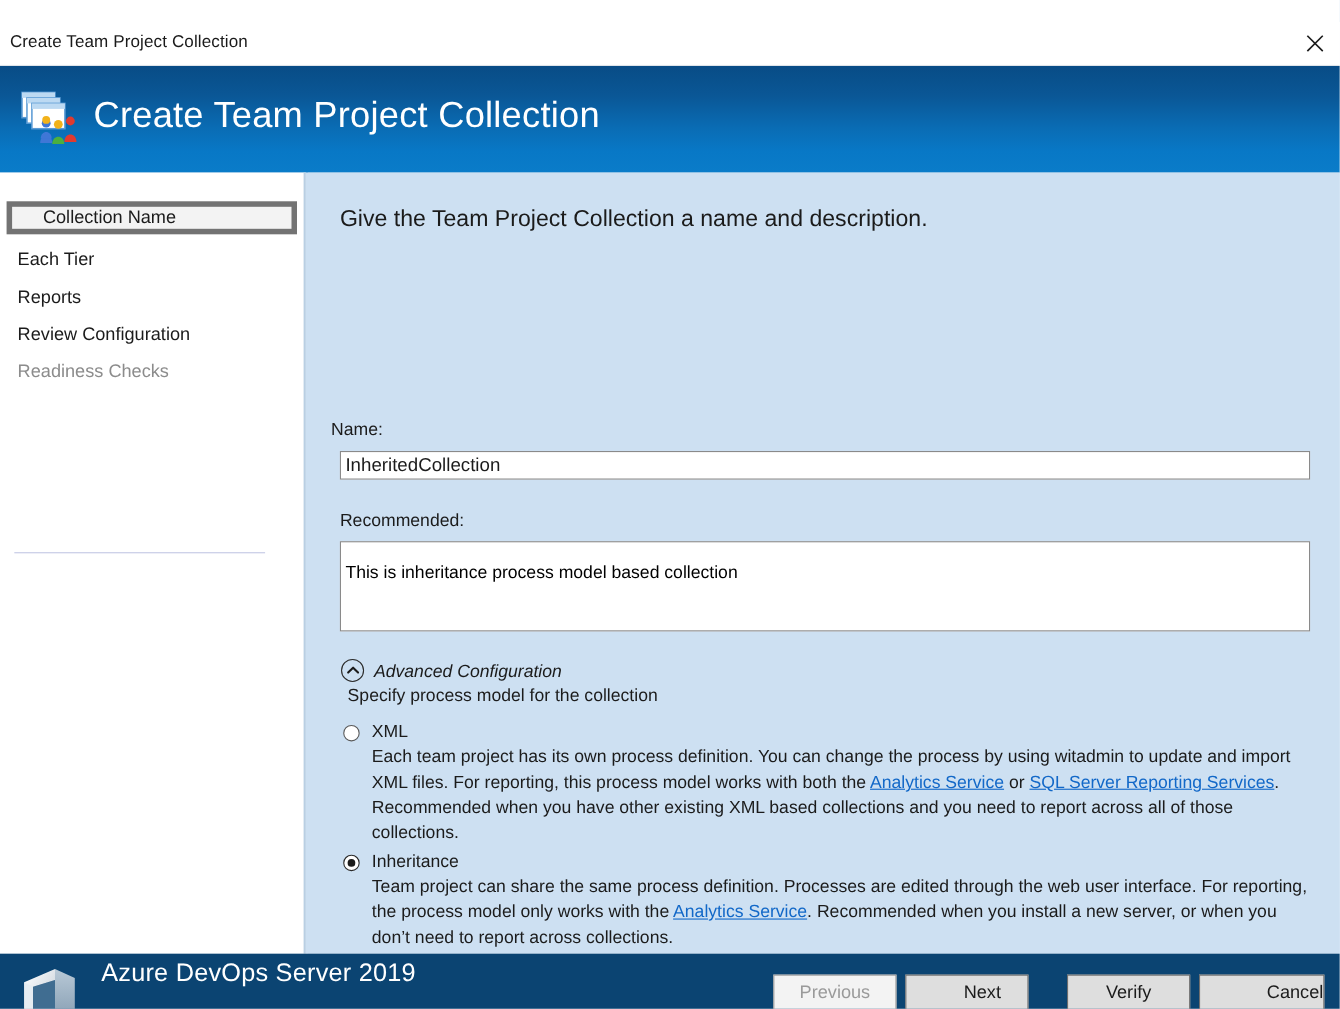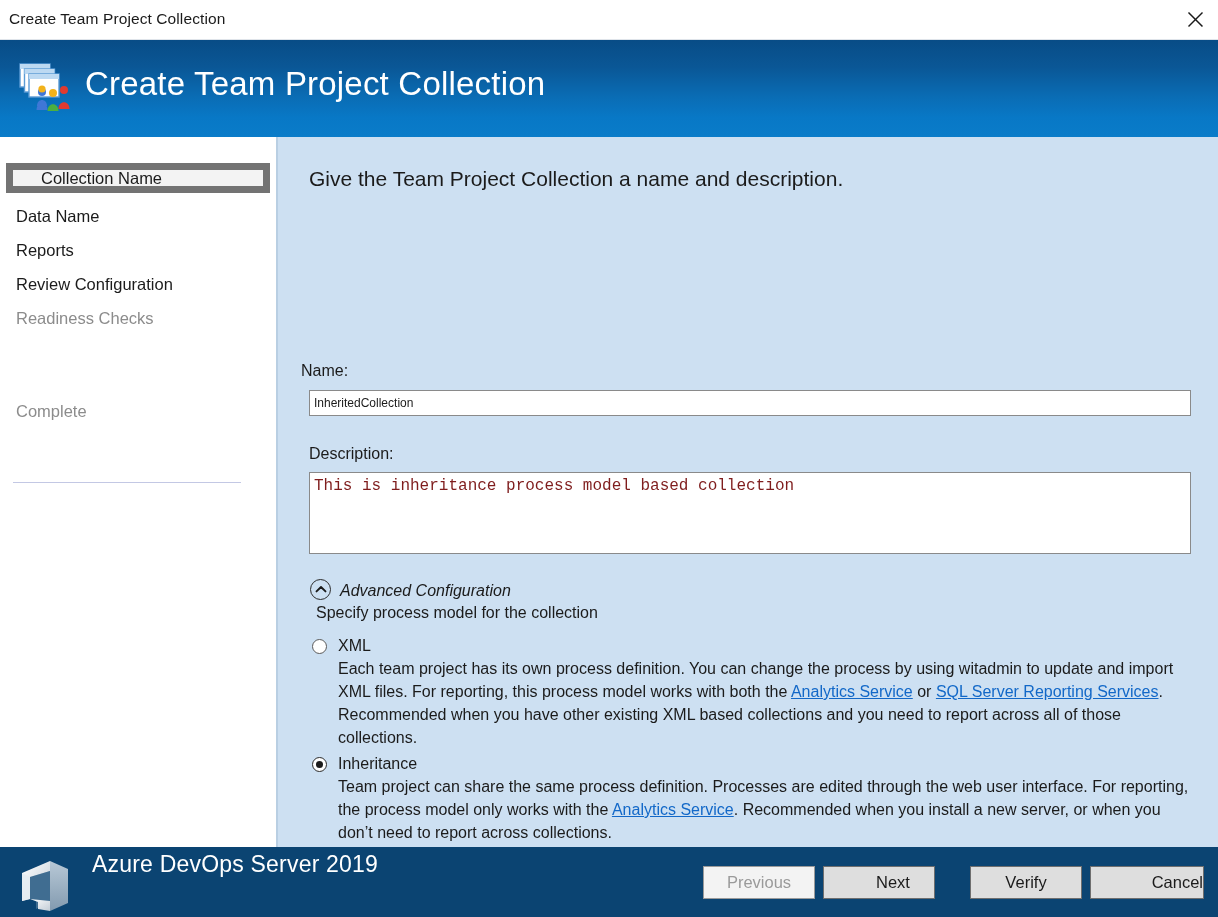--- a/index.html
+++ b/index.html
@@ -12,20 +12,21 @@
     overflow: hidden;
     font-family: "Liberation Sans", sans-serif;
     background: #ffffff;
     -webkit-font-smoothing: antialiased;
   }
   #app {
     position: relative;
     width: 1218px;
     height: 810px;
     background: #ffffff;
+    margin-top: 20px;
   }
 
   
   .titlebar {
     position: absolute;
     left: 0; top: 0;
     width: 1218px;
     height: 40px;
     background: #ffffff;
     border-bottom: 1px solid #dfe4ea;
@@ -105,21 +106,21 @@
     align-items: center;
     padding-left: 10px;
     box-sizing: border-box;
     font-size: 16.5px;
     color: #1b1b1b;
     cursor: pointer;
     white-space: nowrap;
   }
   .nav-item.selected {
     background: #f3f3f3;
-    border: 7px solid #737373;
+    border: 5px solid #737373;
     box-sizing: border-box;
     padding-left: 28px;
   }
   .nav-item.disabled {
     color: #8c8c8c;
     cursor: default;
   }
   .nav-sep {
     position: absolute;
     left: 13px;
@@ -157,38 +158,38 @@
   .text-input {
     position: absolute;
     left: 29px;
     top: 253px;
     width: 882px;
     height: 26px;
     background: #ffffff;
     border: 1px solid #8a8a8a;
     box-sizing: border-box;
     font-family: "Liberation Sans", sans-serif;
-    font-size: 12px;
+    font-size: 17px;
     color: #1b1b1b;
     padding: 0 4px;
     outline: none;
   }
   .text-area {
     position: absolute;
     left: 29px;
     top: 335px;
     width: 882px;
     height: 82px;
     background: #ffffff;
     border: 1px solid #8a8a8a;
     box-sizing: border-box;
-    font-family: Liberation Mono, monospace;
-    font-size: 16px;
-    color: #7f1d1d;
-    padding: 3px 4px;
+    font-family: Liberation Sans, sans-serif;
+    font-size: 16px;
+    color: #000000;
+    padding: 18px 4px;
     resize: none;
     outline: none;
     line-height: 1.25;
   }
 
   
   .adv-toggle {
     position: absolute;
     left: 30px;
     top: 442px;
@@ -386,45 +387,42 @@
     <div class="banner-title">Create Team Project Collection</div>
   </div>
 
   <div class="body-area">
 
     <div class="sidebar">
       <div class="nav-item selected" style="top:26px;">
           <span>Collection Name</span>
         </div>
       <div class="nav-item" style="top:64px;">
-          <span>Data Name</span>
+          <span>Each Tier</span>
         </div>
       <div class="nav-item" style="top:98px;">
           <span>Reports</span>
         </div>
       <div class="nav-item" style="top:132px;">
           <span>Review Configuration</span>
         </div>
       <div class="nav-item disabled" style="top:166px;">
           <span>Readiness Checks</span>
         </div>
       <div class="nav-sep"></div>
-      <div class="nav-item disabled" style="top:259px;">
-          <span>Complete</span>
-        </div>
     </div>
 
     <div class="content">
 
       <div class="content-heading">Give the Team Project Collection a name and description.</div>
 
       <div class="field-label label-name">Name:</div>
       <input class="text-input" type="text" value="InheritedCollection" style="">
 
-      <div class="field-label label-desc">Description:</div>
+      <div class="field-label label-desc">Recommended:</div>
       <textarea class="text-area" style="">This is inheritance process model based collection</textarea>
 
       <div class="adv-toggle">
         <span class="adv-chevron">
           <svg width="12" height="9" viewBox="0 0 12 9">
             <polyline points="1.5,6.4 6,2 10.5,6.4" fill="none" stroke="#1b1b1b" stroke-width="1.9" stroke-linecap="round" stroke-linejoin="round"></polyline>
           </svg>
         </span>
         <span class="adv-label">Advanced Configuration</span>
       </div>

